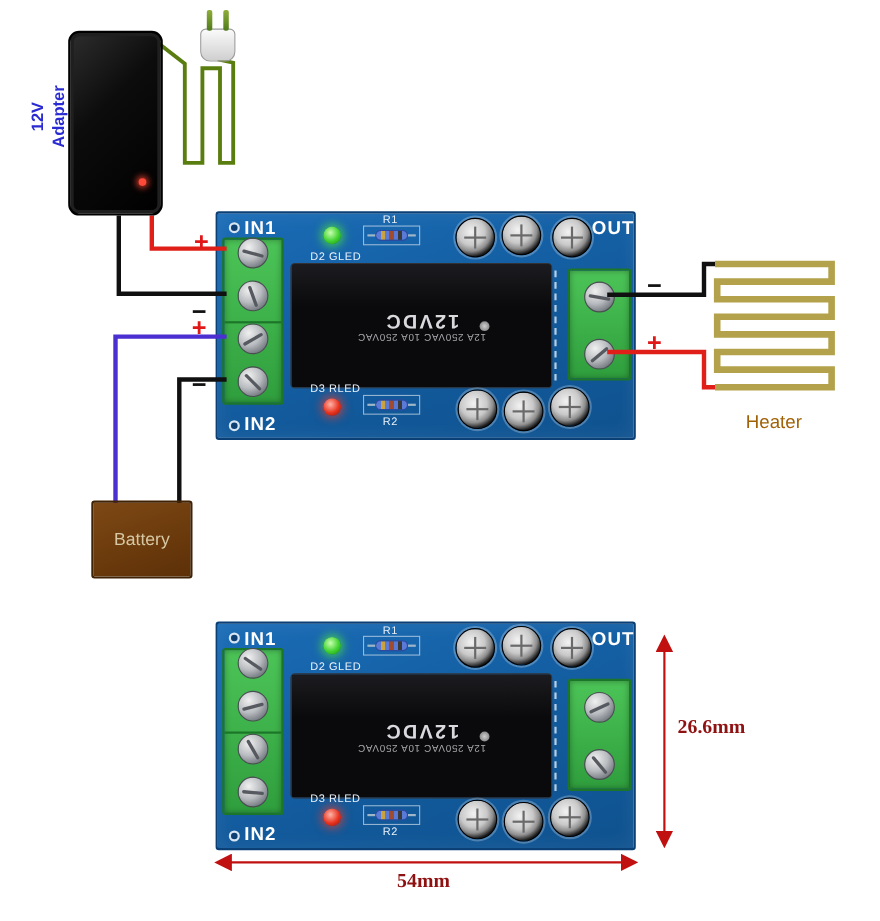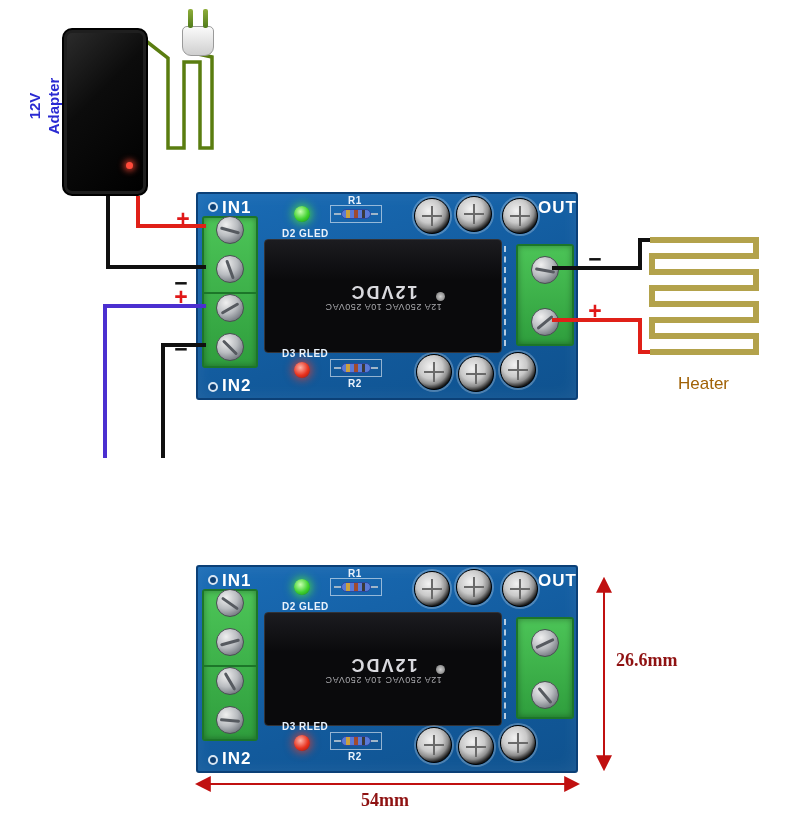--- a/index.html
+++ b/index.html
@@ -7,21 +7,21 @@
   #stage{position:relative;width:800px;height:837px;background:#ffffff;overflow:hidden}
 
   #wires{position:absolute;left:0;top:0;z-index:2;pointer-events:none}
 
   
   .board{position:absolute;left:196px;width:382px;height:208px;z-index:1;
     background:linear-gradient(160deg,#1a6cb6 0%,#125a9c 60%,#0f528f 100%);
     border:2px solid #0b4077;border-radius:3px;
     box-shadow:inset 0 0 18px rgba(255,255,255,.08)}
   .lbl{position:absolute;color:#fff;font-weight:bold;font-size:17px;letter-spacing:1px}
-  .small-lbl{position:absolute;color:#eaf2fb;font-size:10px;font-weight:bold;letter-spacing:.5px;white-space:nowrap}
+  .small-lbl{position:absolute;color:#eaf2fb;font-size:10px;font-weight:normal;letter-spacing:.5px;white-space:nowrap}
   .term{position:absolute;background:linear-gradient(180deg,#4cc457,#2f9e3d);
     border:2px solid #1c7629;border-radius:3px;box-shadow:inset 0 0 6px rgba(0,0,0,.35)}
   .term-left{left:4px;top:22px;width:56px;height:152px}
   .term-left::after{content:"";position:absolute;left:0;right:0;top:50%;height:2px;background:#1c7629}
   .term-right{left:318px;top:50px;width:58px;height:102px}
   .screw{position:absolute;width:28px;height:28px;border-radius:50%;
     background:radial-gradient(circle at 35% 30%,#f0f0f0,#b9bcc0 45%,#7c8188 75%,#5a5e63);
     border:1px solid #4a4e53}
   .screw::after{content:"";position:absolute;left:3px;right:3px;top:50%;height:3px;margin-top:-1.5px;
     background:#565a60;border-radius:2px;transform:rotate(var(--rot,20deg))}
@@ -101,20 +101,23 @@
   </svg>
 
   <div class="adapter">
     <div class="adapter-led"></div>
   </div>
   <div class="adapter-label">12V Adapter</div>
   <div class="plug"></div>
   <div class="prong" style="left:188px"></div>
   <div class="prong" style="left:203px"></div>
 
+  <div class="battery">
+    <span>Battery</span>
+  </div>
 
   <div class="heater-label">Heater</div>
 
   <div class="polarity pol-red" style="left:172px;top:208px">+</div>
   <div class="polarity pol-black" style="left:170px;top:272px">−</div>
   <div class="polarity pol-red" style="left:170px;top:286px">+</div>
   <div class="polarity pol-black" style="left:170px;top:338px">−</div>
   <div class="polarity pol-black" style="left:584px;top:248px">−</div>
   <div class="polarity pol-red" style="left:584px;top:300px">+</div>
 

